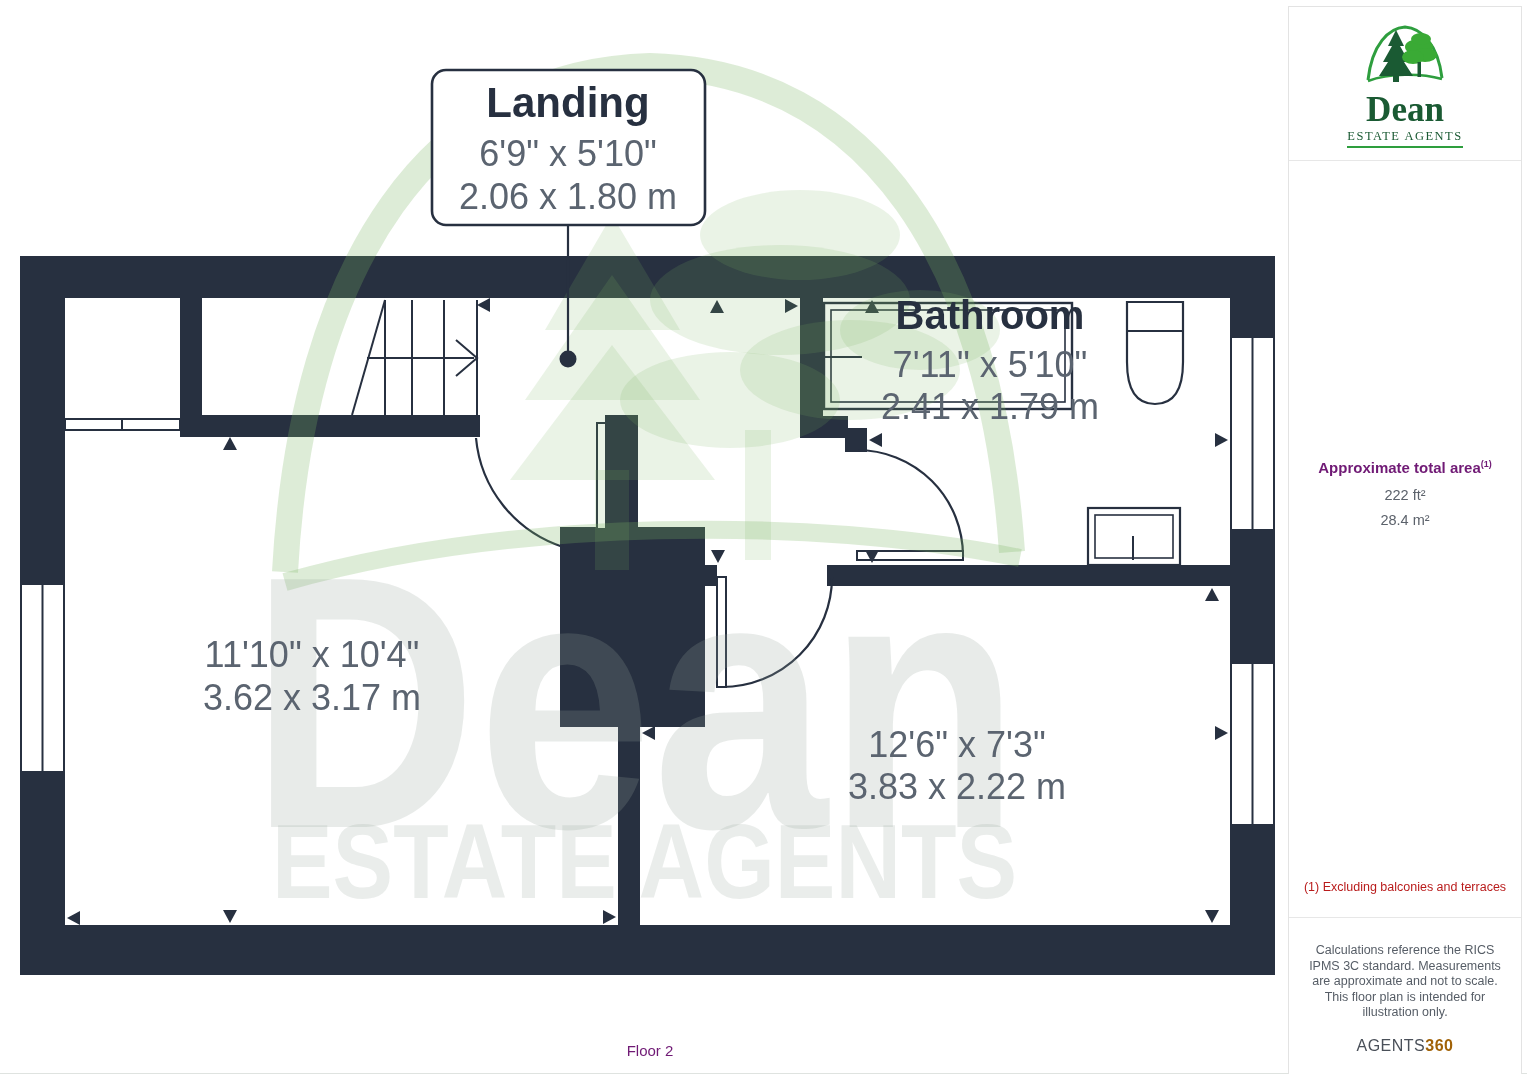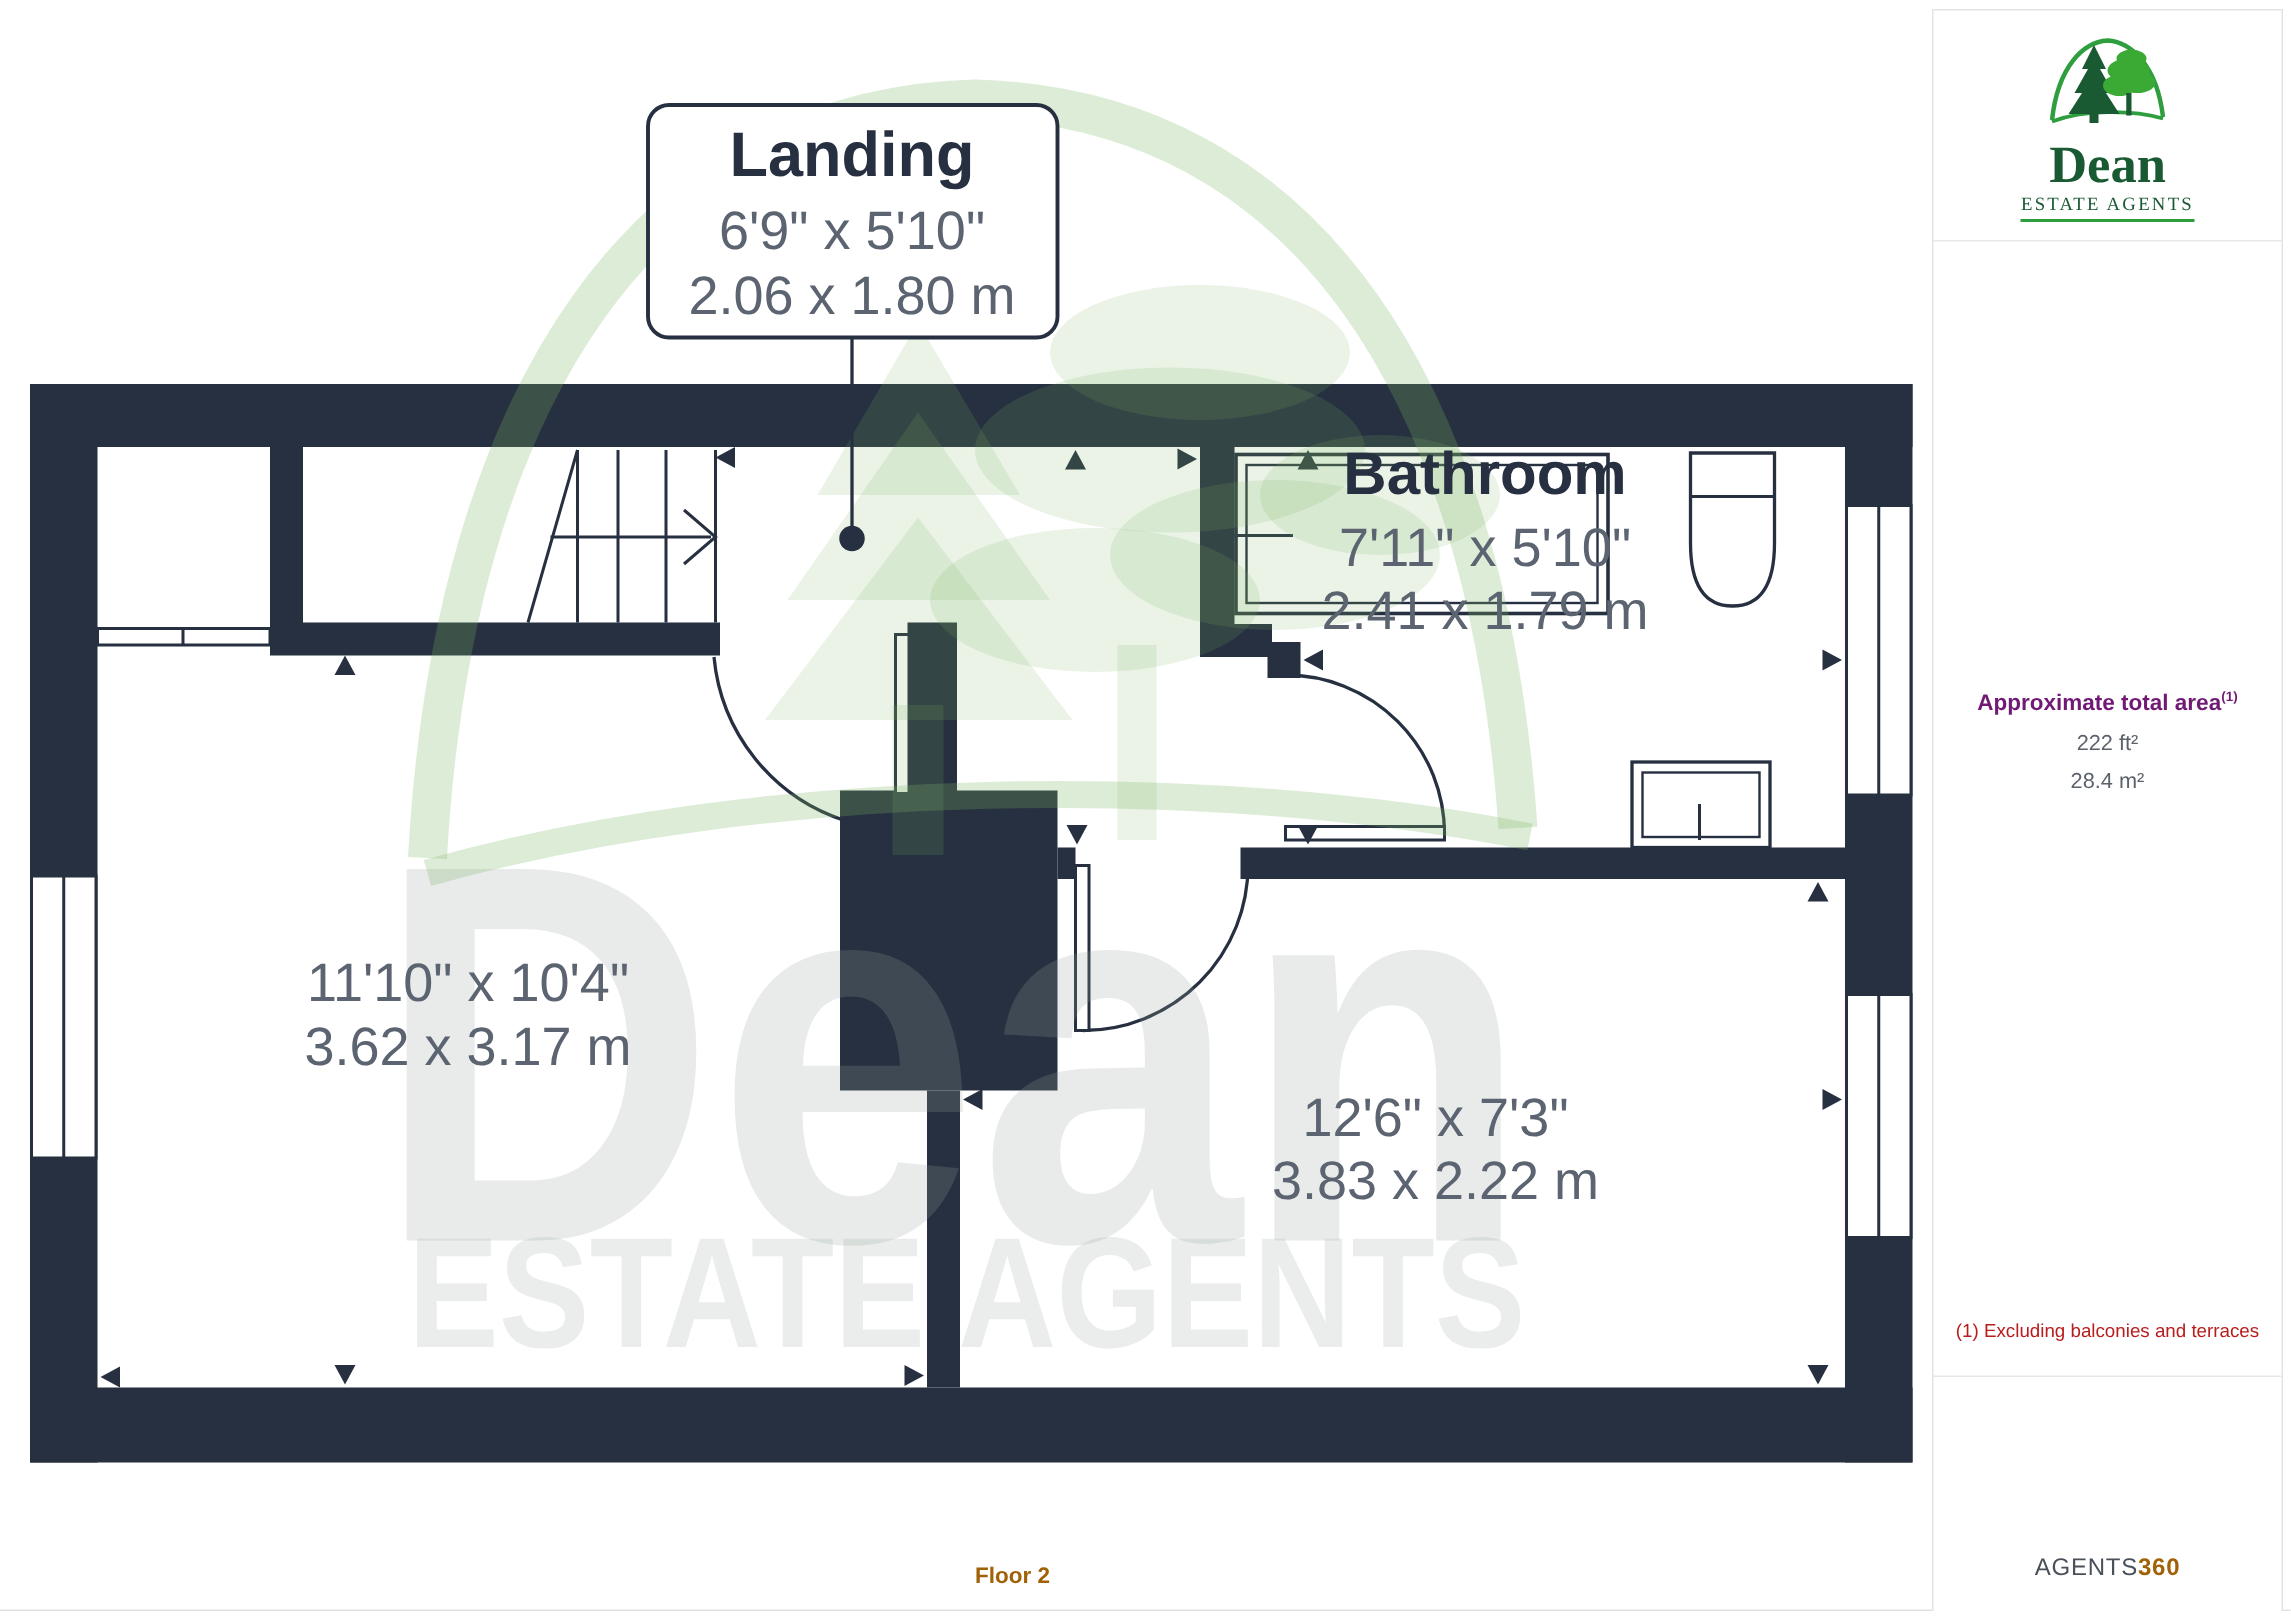--- a/index.html
+++ b/index.html
@@ -7,22 +7,22 @@
     width:1527px;height:1080px;position:relative;background:#ffffff;
     font-family:"Liberation Sans", sans-serif;overflow:hidden;
   }
   .page-frame{position:absolute;left:0;top:0;width:1527px;height:1073px;border-bottom:1px solid #dfe3e0;}
   
   .plan-svg{position:absolute;left:0;top:0;}
   .plan-svg text{font-family:"Liberation Sans", sans-serif;}
   .room-title{font-weight:bold;fill:#273040;}
   .room-dim{fill:#5b6470;}
   .floor-label{
-    position:absolute;left:585px;top:1042px;width:180px;text-align:center;
-    font-size:15px;font-weight:bold;color:#a16207;
+    position:absolute;left:560px;top:1042px;width:180px;text-align:center;
+    font-size:15px;font-weight:normal;color:#701a75;
   }
   
   .sidebar{
     position:absolute;left:1288px;top:6px;width:232px;height:1067px;
     background:#ffffff;border:1px solid #e3e3e3;border-bottom:none;
   }
   .logo-section{
     position:absolute;top:0;left:0;right:0;height:153px;
     border-bottom:1px solid #e7e7e7;
     display:flex;flex-direction:column;align-items:center;justify-content:center;
@@ -210,16 +210,17 @@
 
   <div class="area-section">
     <p class="area-title"><span>Approximate total area</span><sup>(1)</sup></p>
     <div class="area-value">222 ft²</div>
     <div class="area-value">28.4 m²</div>
   </div>
 
   <div class="footnote-section">(1) Excluding balconies and terraces</div>
 
   <div class="disclaimer-section">
+    <p class="disclaimer-text">Calculations reference the RICS IPMS 3C standard. Measurements are approximate and not to scale. This floor plan is intended for illustration only.</p>
     <div class="brand-line"><span>AGENTS</span><b>360</b></div>
   </div>
 
 </aside>
 
 </body></html>

